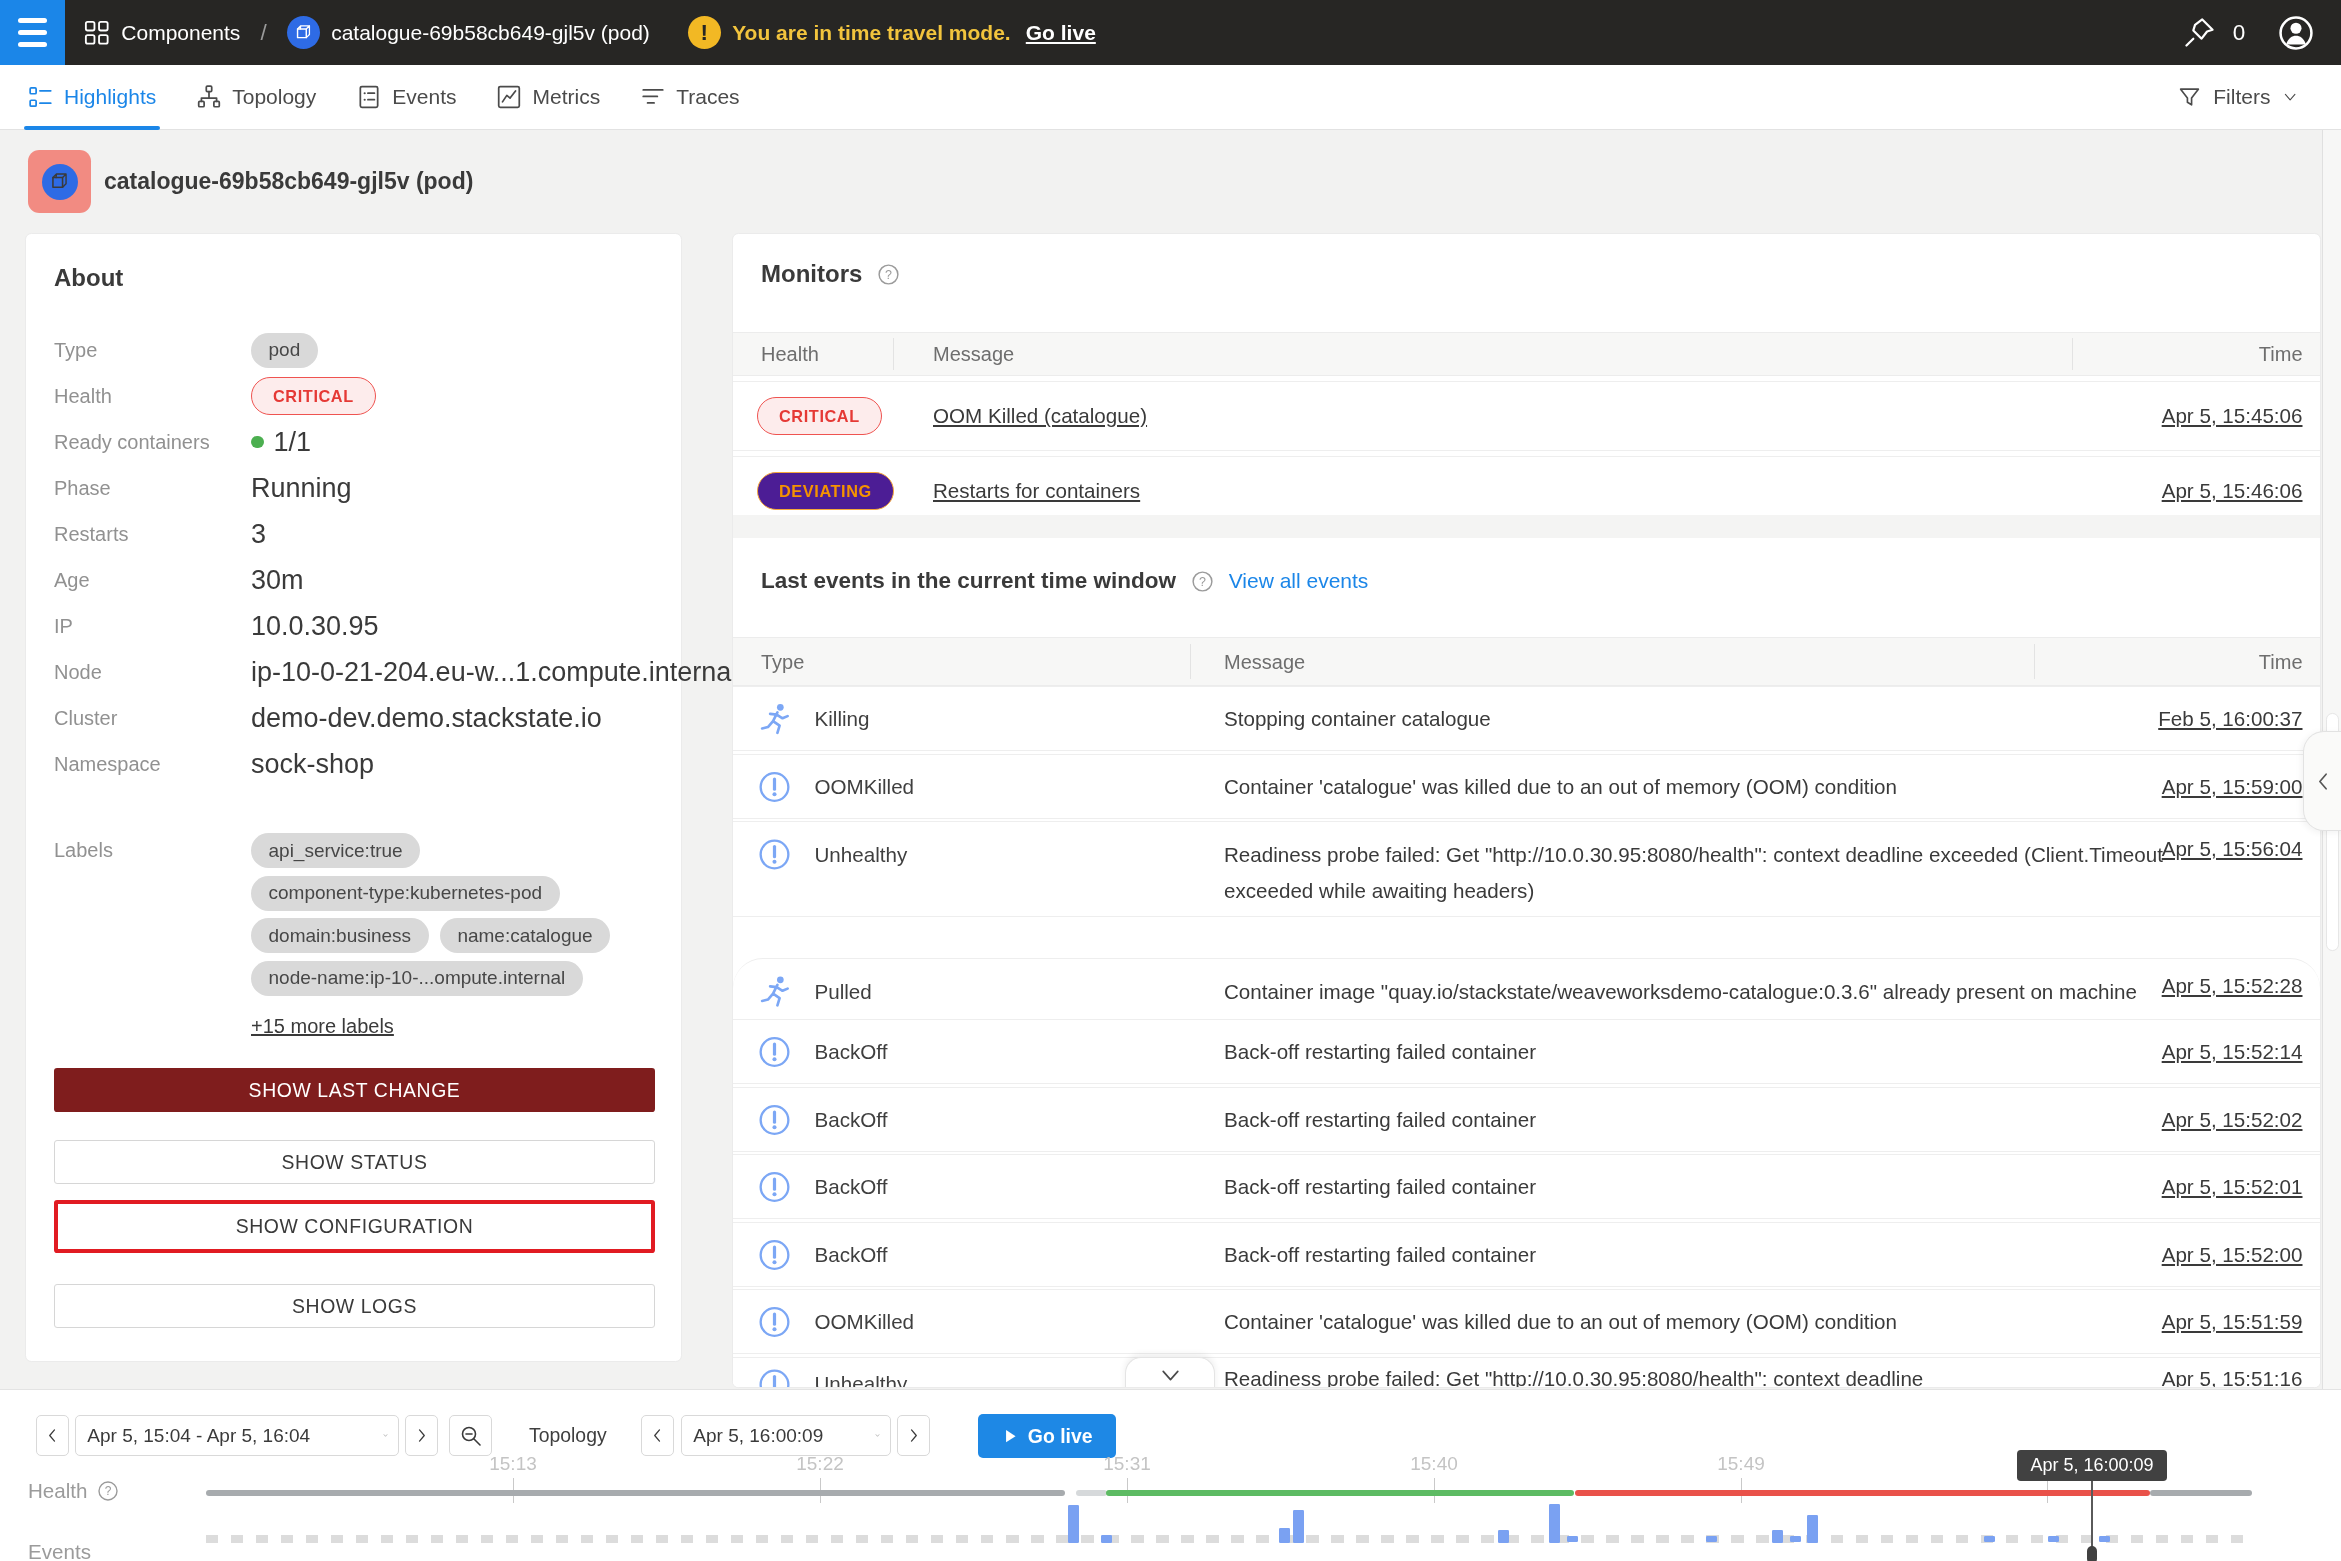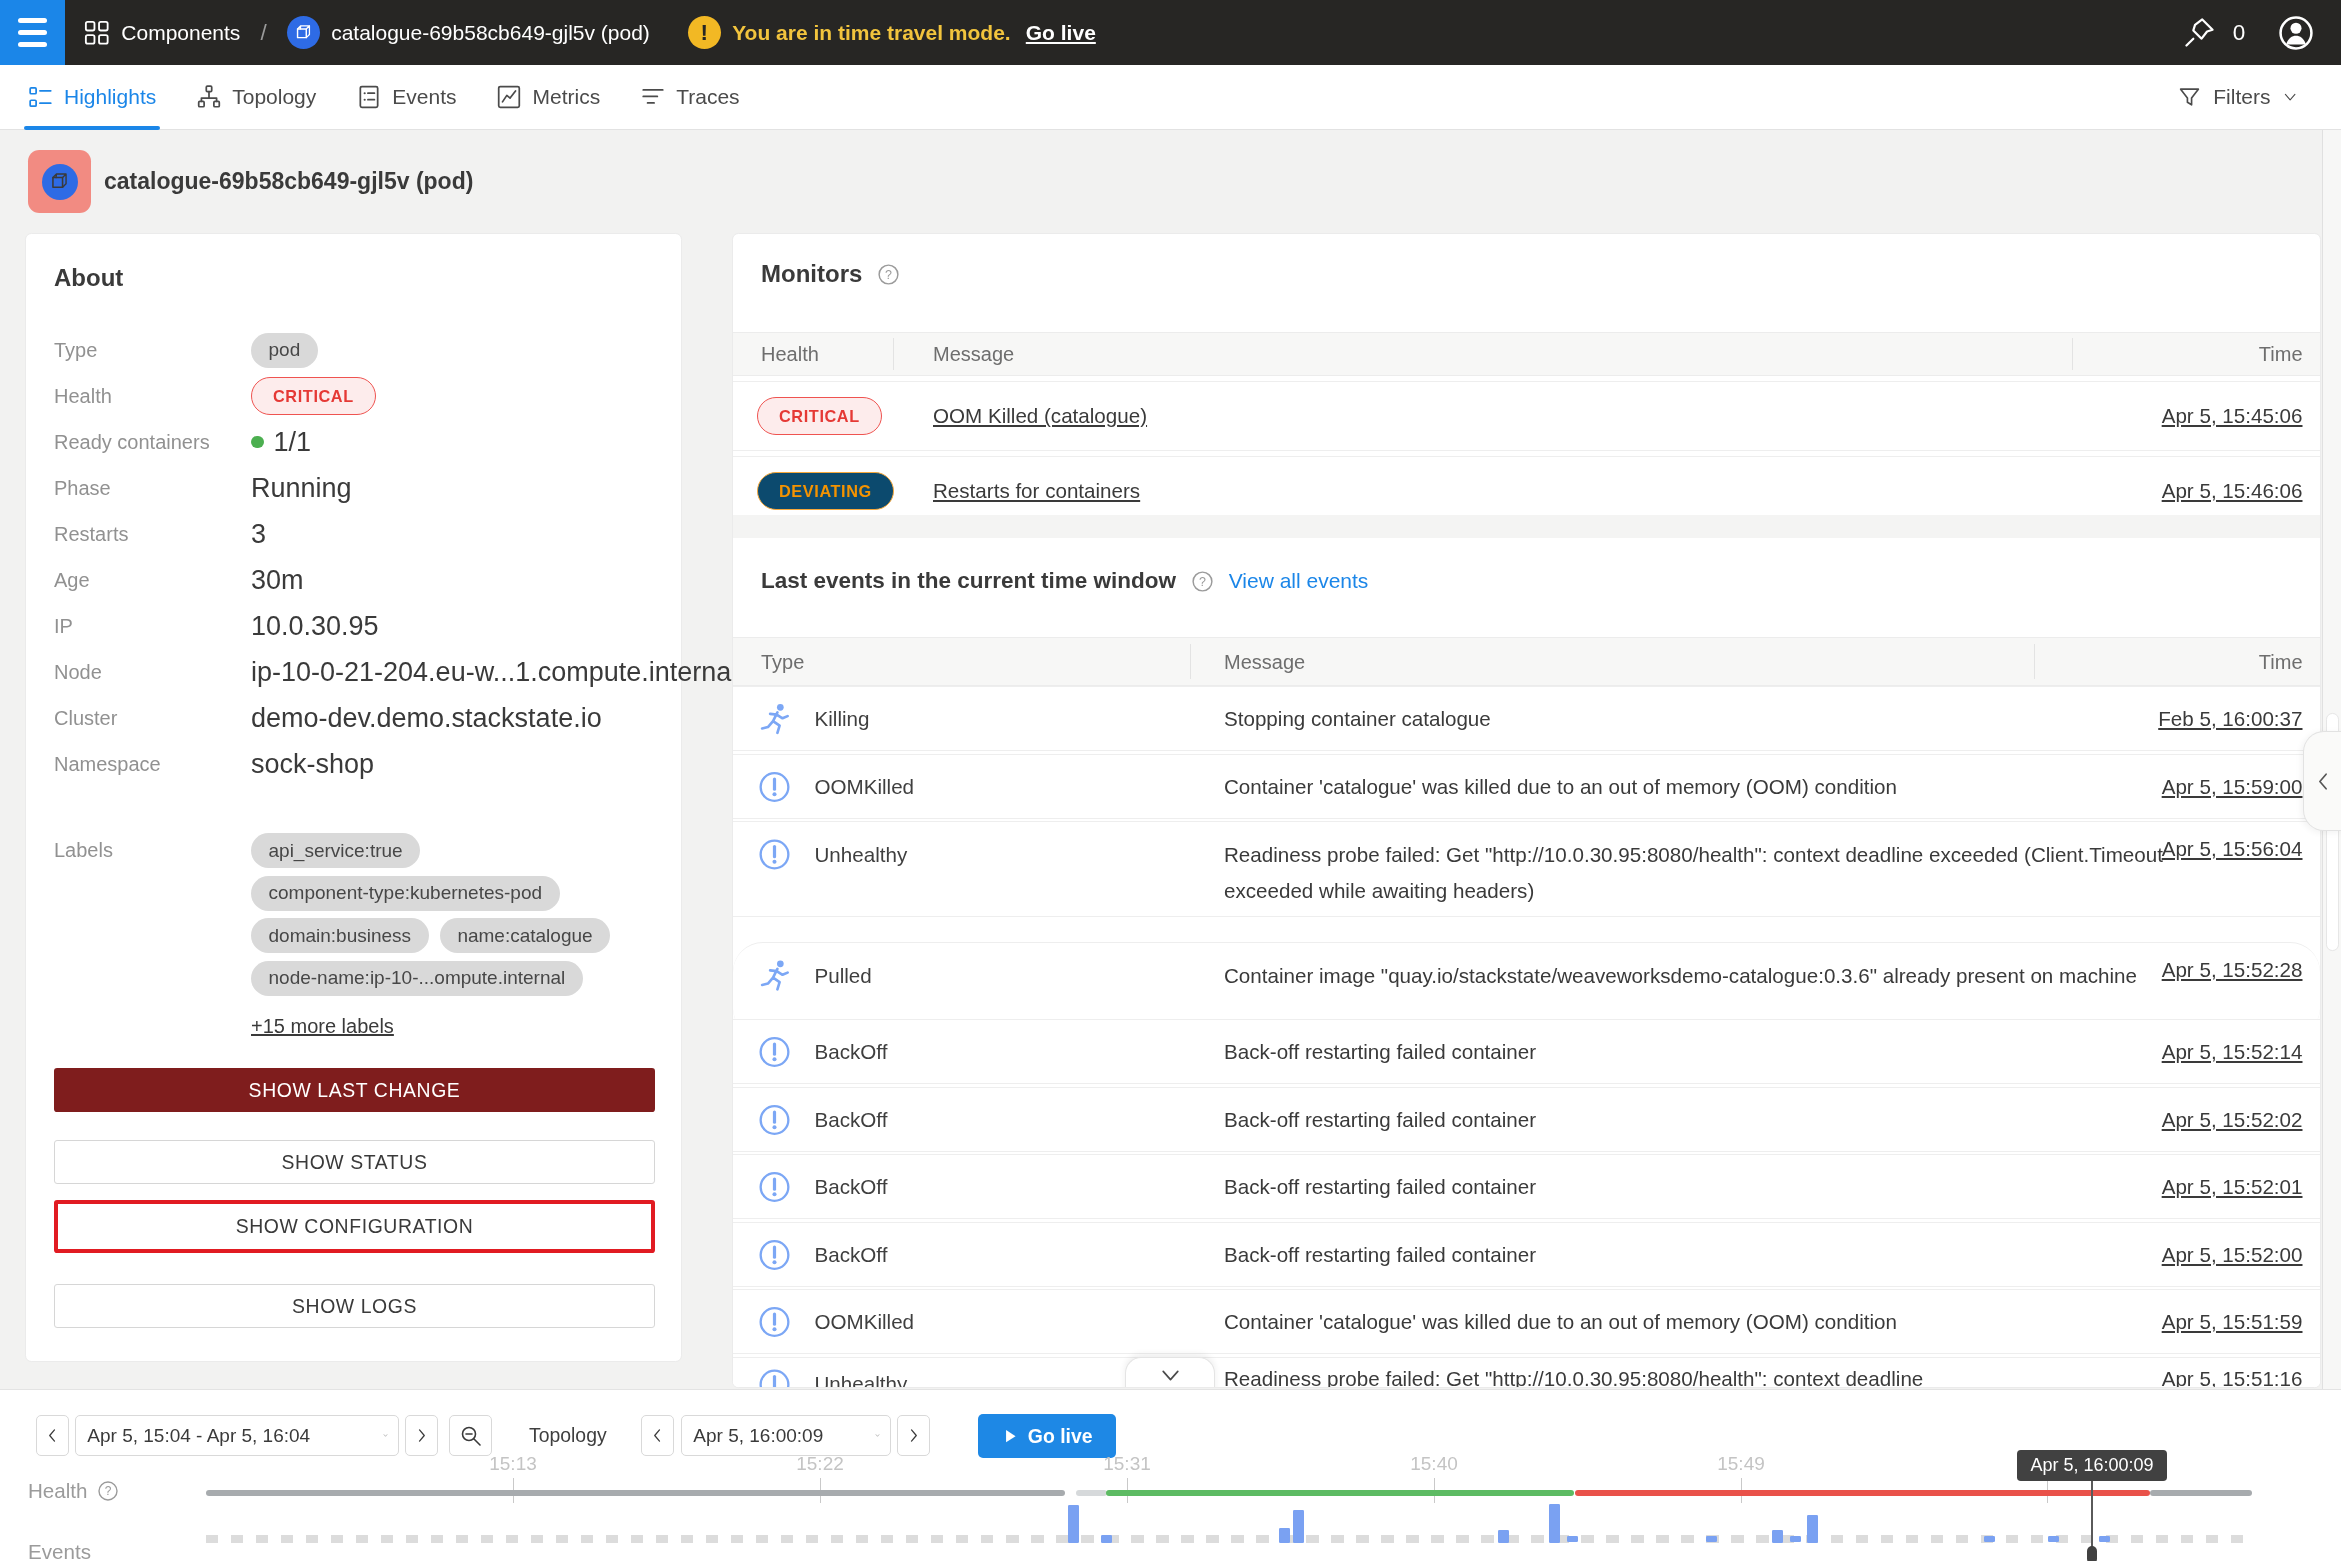--- a/index.html
+++ b/index.html
@@ -50,21 +50,21 @@
   #about-heading { position:absolute; left:28px; top:30px; }
   #about-fields { position:absolute; left:28px; right:25px; top:93px; }
   .field { height:46px; display:flex; align-items:center; }
   .field .flabel { width:197px; flex:0 0 auto; color:#919191; font-size:20px; }
   .field .fvalue { font-size:27px; color:#3a3a3a; white-space:nowrap; }
   .chip { display:inline-flex; align-items:center; height:35px; padding:0 17.5px; border-radius:17.5px;
     background:#d9d9d9; color:#474747; font-size:19px; white-space:nowrap; }
   .pill { display:inline-flex; align-items:center; justify-content:center; height:38px; padding:0 21px;
     border-radius:20px; font-size:16.3px; font-weight:700; letter-spacing:0.6px; border:1.9px solid; }
   .pill.critical { color:#e53935; border-color:#ef5350; background:#fdecec; }
-  .pill.deviating { color:#f59300; border-color:#f5a83c; background:#0c4a6e; }
+  .pill.deviating { color:#f59300; border-color:#f5a83c; background:#4c1d95; }
   .dotval { display:flex; align-items:center; gap:10px; }
   .gdot { width:12.5px; height:12.5px; border-radius:50%; background:#4caf50; }
   .linkish { text-decoration:underline; cursor:pointer; }
   #labels-block { position:absolute; left:28px; right:25px; top:599px; display:flex; }
   #labels-block .flabel { width:197px; flex:0 0 auto; color:#919191; font-size:20px; padding-top:6.3px; }
   #label-chips { display:flex; flex-direction:column; gap:7.5px; }
   .chip-row { display:flex; gap:11.3px; }
   #more-labels { position:absolute; left:225px; top:781px; font-size:20px; color:#3a3a3a;
     text-decoration:underline; cursor:pointer; }
   .about-btn { position:absolute; left:28px; width:601px; height:44px; border-radius:3.1px;
@@ -427,21 +427,21 @@
                 <circle cx="24" cy="24" r="19"></circle>
                 <line x1="24" y1="13" x2="24" y2="27" stroke-width="4.4"></line>
                 <circle cx="24" cy="34" r="2.8" fill="currentColor" stroke="none"></circle>
               </svg>
             </span>
             <span>Unhealthy</span>
           </div>
           <div class="cell two-line" style="left: 491px; width: 976px; top: 15px;">Readiness probe failed: Get "http://10.0.30.95:8080/health": context deadline exceeded (Client.Timeout exceeded while awaiting headers)</div>
           <span class="cell time-cell" style="top: 15px; margin-left: 38px;">Apr 5, 15:56:04</span>
         </div>
-        <div class="trow" style="top: 708px; height: 96px; border-radius: 30px;">
+        <div class="trow" style="top: 724px; height: 96px; border-radius: 30px;">
           <div class="cell type-cell" style="left: 24px; top: 15px;">
             <span class="evicon" style="width: 35px; height: 35px; display: inline-block;">
               <svg viewBox="0 0 48 48" width="100%" height="100%" fill="none" stroke="currentColor" stroke-width="3.2" stroke-linecap="round" stroke-linejoin="round">
                 <circle cx="32" cy="8" r="4.6" fill="currentColor" stroke="none"></circle>
                 <path d="M28 15 22 27M27 18l-9-1M27 18l8 5 7-3M22 27l9 6-3 10M22 27l-7 8-8 2" stroke-width="3.6"></path>
               </svg>
             </span>
             <span>Pulled</span>
           </div>
           <div class="cell two-line" style="left: 491px; width: 976px; top: 15px;">Container image "quay.io/stackstate/weaveworksdemo-catalogue:0.3.6" already present on machine</div>

